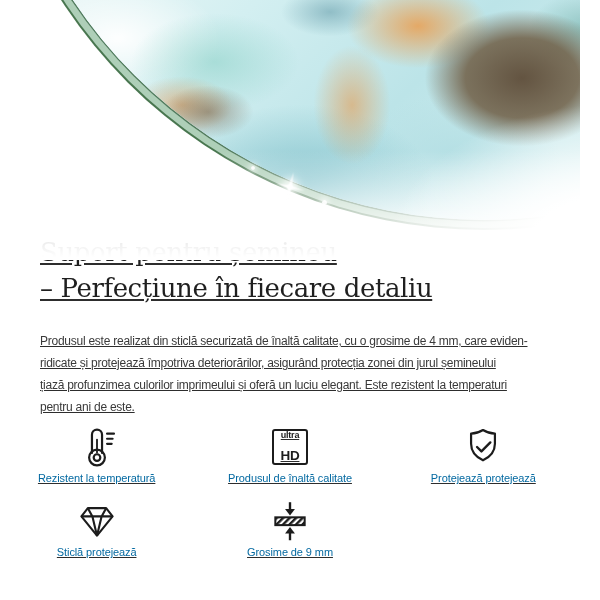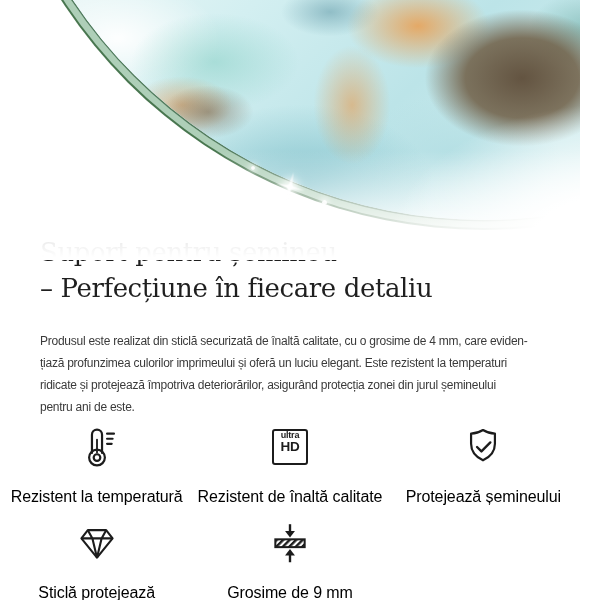--- a/index.html
+++ b/index.html
@@ -1,18 +1,18 @@
 <!DOCTYPE html>
 <html><head>
 <meta charset="utf-8">
 <style>
   * { margin: 0; padding: 0; box-sizing: border-box; }
   html, body { width: 600px; height: 600px; overflow: hidden; background: #fff; }
   body { font-family: "Liberation Sans", sans-serif; color: #2d2d2d; }
-  .page { position: relative; width: 580px; height: 600px; background: #fff; overflow: hidden; }
+  .page { position: relative; width: 580px; height: 600px; background: #fff; overflow: hidden; text-decoration: underline; }
 
   
   .hero { position: relative; width: 600px; height: 234px; background: #fff; overflow: visible; }
   .hero .layer { position: absolute; left: 0; top: 0; width: 600px; height: 260px; }
   .edge-dark {
     clip-path: circle(504px at 484px -274px);
     background: #48764f;
     filter: drop-shadow(-4px 14px 14px rgba(120,126,122,0.42))
             drop-shadow(-2px 30px 38px rgba(130,136,132,0.28));
   }
@@ -64,23 +64,23 @@
 
   
   .intro { margin: 24px 40px 0 40px; color: #3a3a3a; font-size: 12px; line-height: 22px; letter-spacing: -0.25px; }
   .intro div { white-space: nowrap; }
 
   
   .features { margin-top: 7px; display: grid; grid-template-columns: repeat(3, 1fr); row-gap: 15px; }
   .feature { display: flex; flex-direction: column; align-items: center; }
   .icon-box { height: 44px; display: flex; align-items: center; justify-content: center; }
   .feature svg { display: block; }
-  .f-label { margin-top: 19px; font-size: 16px; color: #000000; letter-spacing: -0.1px; }
+  .f-label { margin-top: 3px; font-size: 11px; color: #0369a1; letter-spacing: -0.1px; }
   .uhd-box { width: 36px; height: 36px; border: 2.6px solid #1c1c1c; border-radius: 3px;
-             display: flex; flex-direction: column; align-items: center; justify-content: flex-start; color: #1c1c1c; }
+             display: flex; flex-direction: column; align-items: center; justify-content: space-between; color: #1c1c1c; }
   .uhd-top { font-size: 9px; font-weight: 700; line-height: 9px; letter-spacing: -0.2px; }
   .uhd-bottom { font-size: 13.5px; font-weight: 800; line-height: 14px; letter-spacing: -0.3px; }
 </style>
 </head>
 <body>
 
 <div class="page">
 
   <div class="hero">
     <div class="layer edge-dark"></div>
@@ -97,22 +97,22 @@
     <div class="glint g2"></div>
   </div>
 
   <h1 class="title">
     <span>Suport pentru șemineu</span>
     <span>– Perfecțiune în fiecare detaliu</span>
   </h1>
 
   <div class="intro">
     <div>Produsul este realizat din sticlă securizată de înaltă calitate, cu o grosime de 4 mm, care eviden-</div>
+    <div>ridicate și protejează împotriva deteriorărilor, asigurând protecția zonei din jurul șemineului</div>
     <div>țiază profunzimea culorilor imprimeului și oferă un luciu elegant. Este rezistent la temperaturi</div>
-    <div>ridicate și protejează împotriva deteriorărilor, asigurând protecția zonei din jurul șemineului</div>
     <div>pentru ani de este.</div>
   </div>
 
   <div class="features">
 
     <div class="feature">
       <div class="icon-box">
         <svg width="44" height="44" viewBox="0 0 48 48" fill="none" stroke="#1c1c1c" stroke-width="2.4" stroke-linecap="round">
           <path d="M18.5 30.5 V10.5 a5.5 5.5 0 0 1 11 0 V30.5"></path>
           <circle cx="24" cy="35.5" r="8.6"></circle>
@@ -124,31 +124,31 @@
       <div class="f-label">Rezistent la temperatură</div>
     </div>
 
     <div class="feature">
       <div class="icon-box">
         <div class="uhd-box">
           <span class="uhd-top">ultra</span>
           <span class="uhd-bottom">HD</span>
         </div>
       </div>
-      <div class="f-label">Rezistent de înaltă calitate</div>
+      <div class="f-label">Produsul de înaltă calitate</div>
     </div>
 
     <div class="feature">
       <div class="icon-box">
         <svg width="44" height="44" viewBox="0 0 48 48" fill="none" stroke="#1c1c1c" stroke-width="2.4" stroke-linejoin="round" stroke-linecap="round">
           <path d="M24 5.5 C20 8 15.5 9.3 11 9.5 v11 c0 8.8 5.6 14.6 13 18 7.4 -3.4 13 -9.2 13 -18 v-11 C32.5 9.3 28 8 24 5.5 Z"></path>
           <path d="M17.5 24 l4.8 4.8 L32 19" stroke-width="2.6"></path>
         </svg>
       </div>
-      <div class="f-label">Protejează șemineului</div>
+      <div class="f-label">Protejează protejează</div>
     </div>
 
     <div class="feature">
       <div class="icon-box">
         <svg width="44" height="44" viewBox="0 0 48 48" fill="none" stroke="#1c1c1c" stroke-width="2.3" stroke-linejoin="round">
           <path d="M14 10 H34 L41 19 L24 40 L7 19 Z"></path>
           <path d="M7 19 H41 M14 10 L19 19 M34 10 L29 19 M19 19 L24 40 M29 19 L24 40"></path>
         </svg>
       </div>
       <div class="f-label">Sticlă protejează</div>

